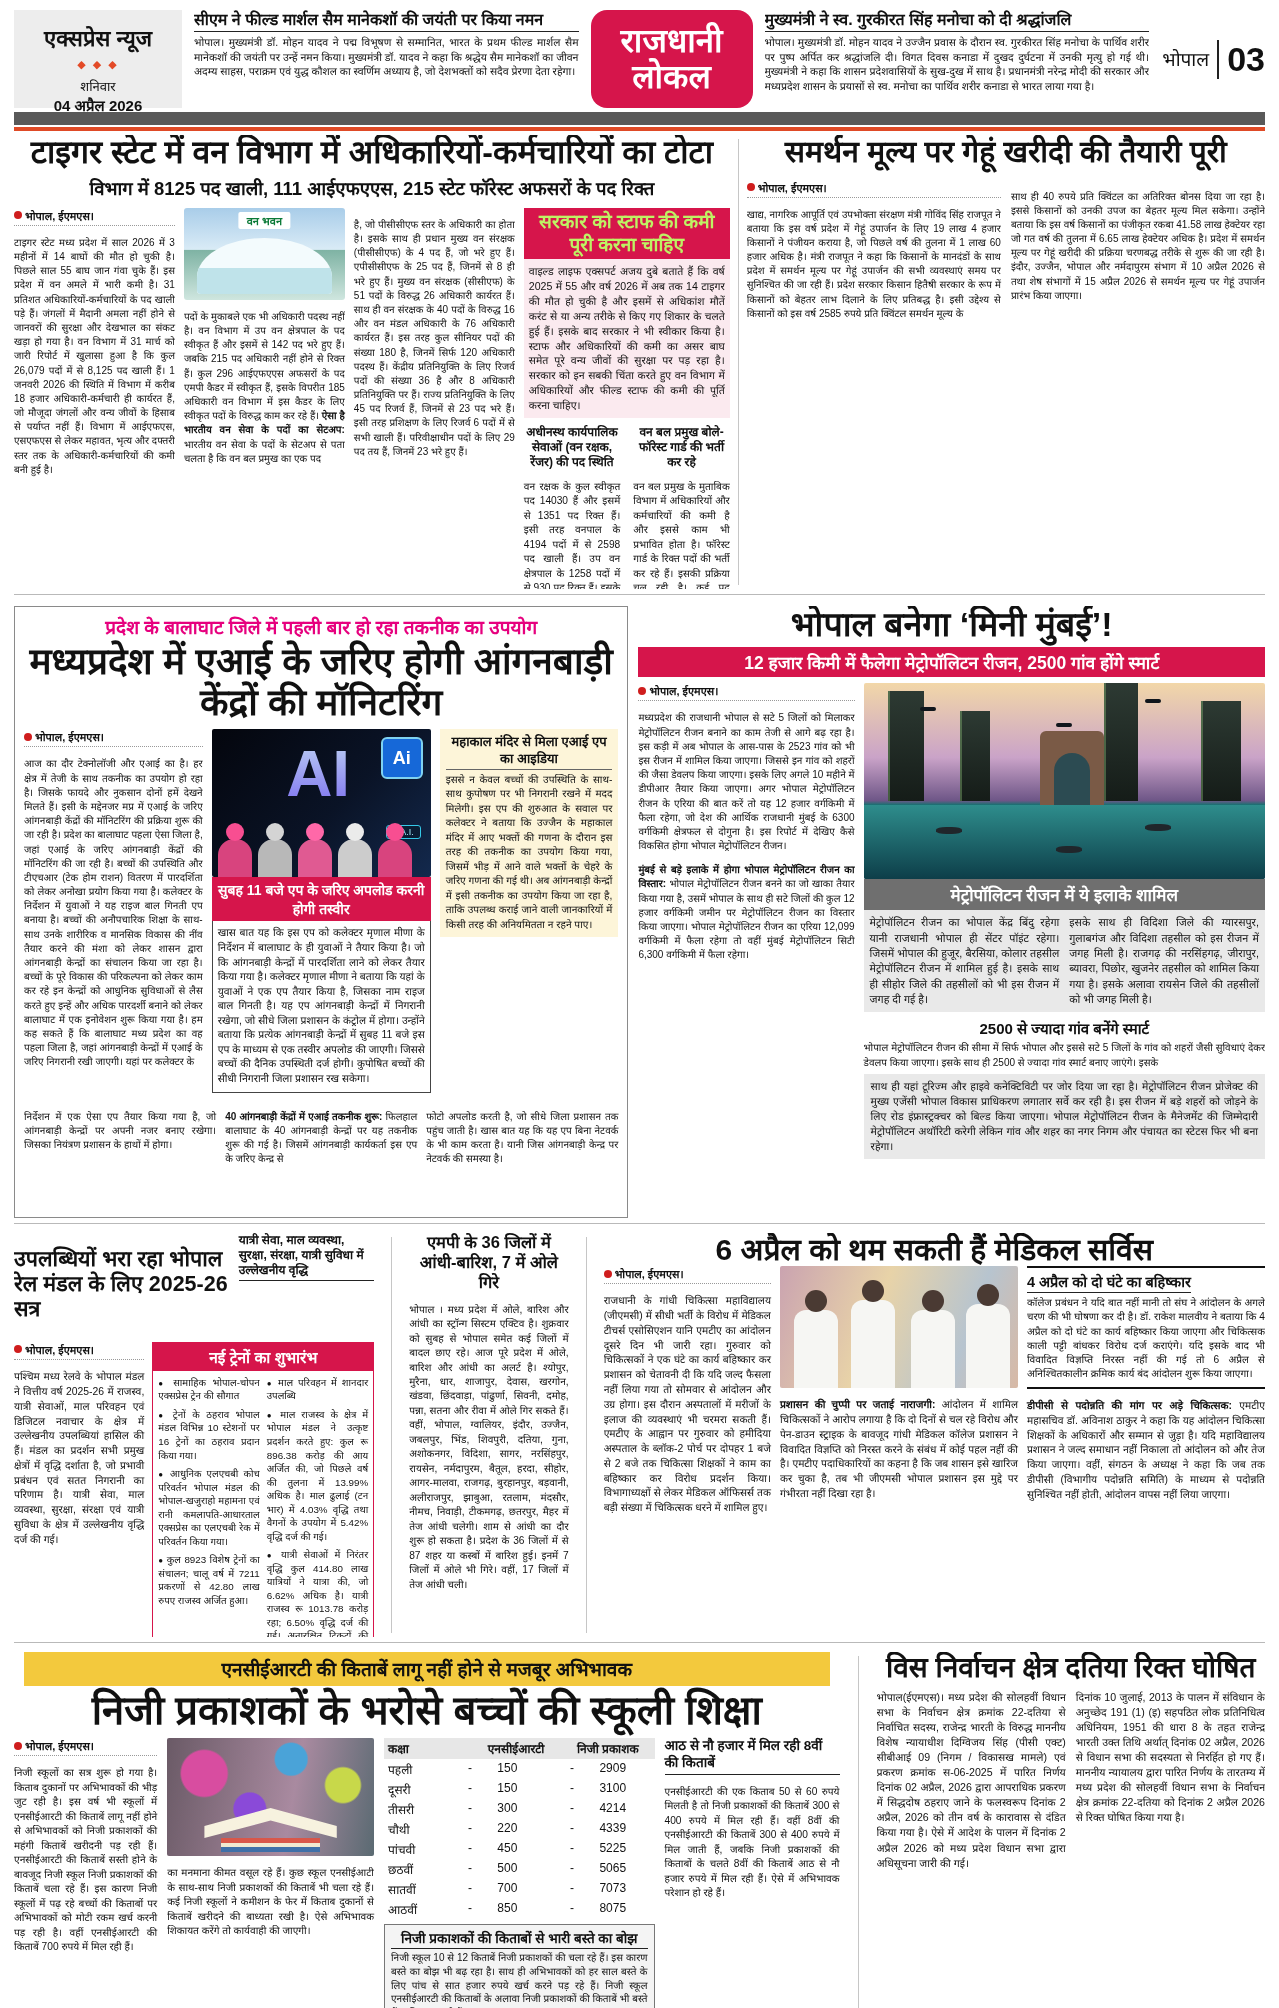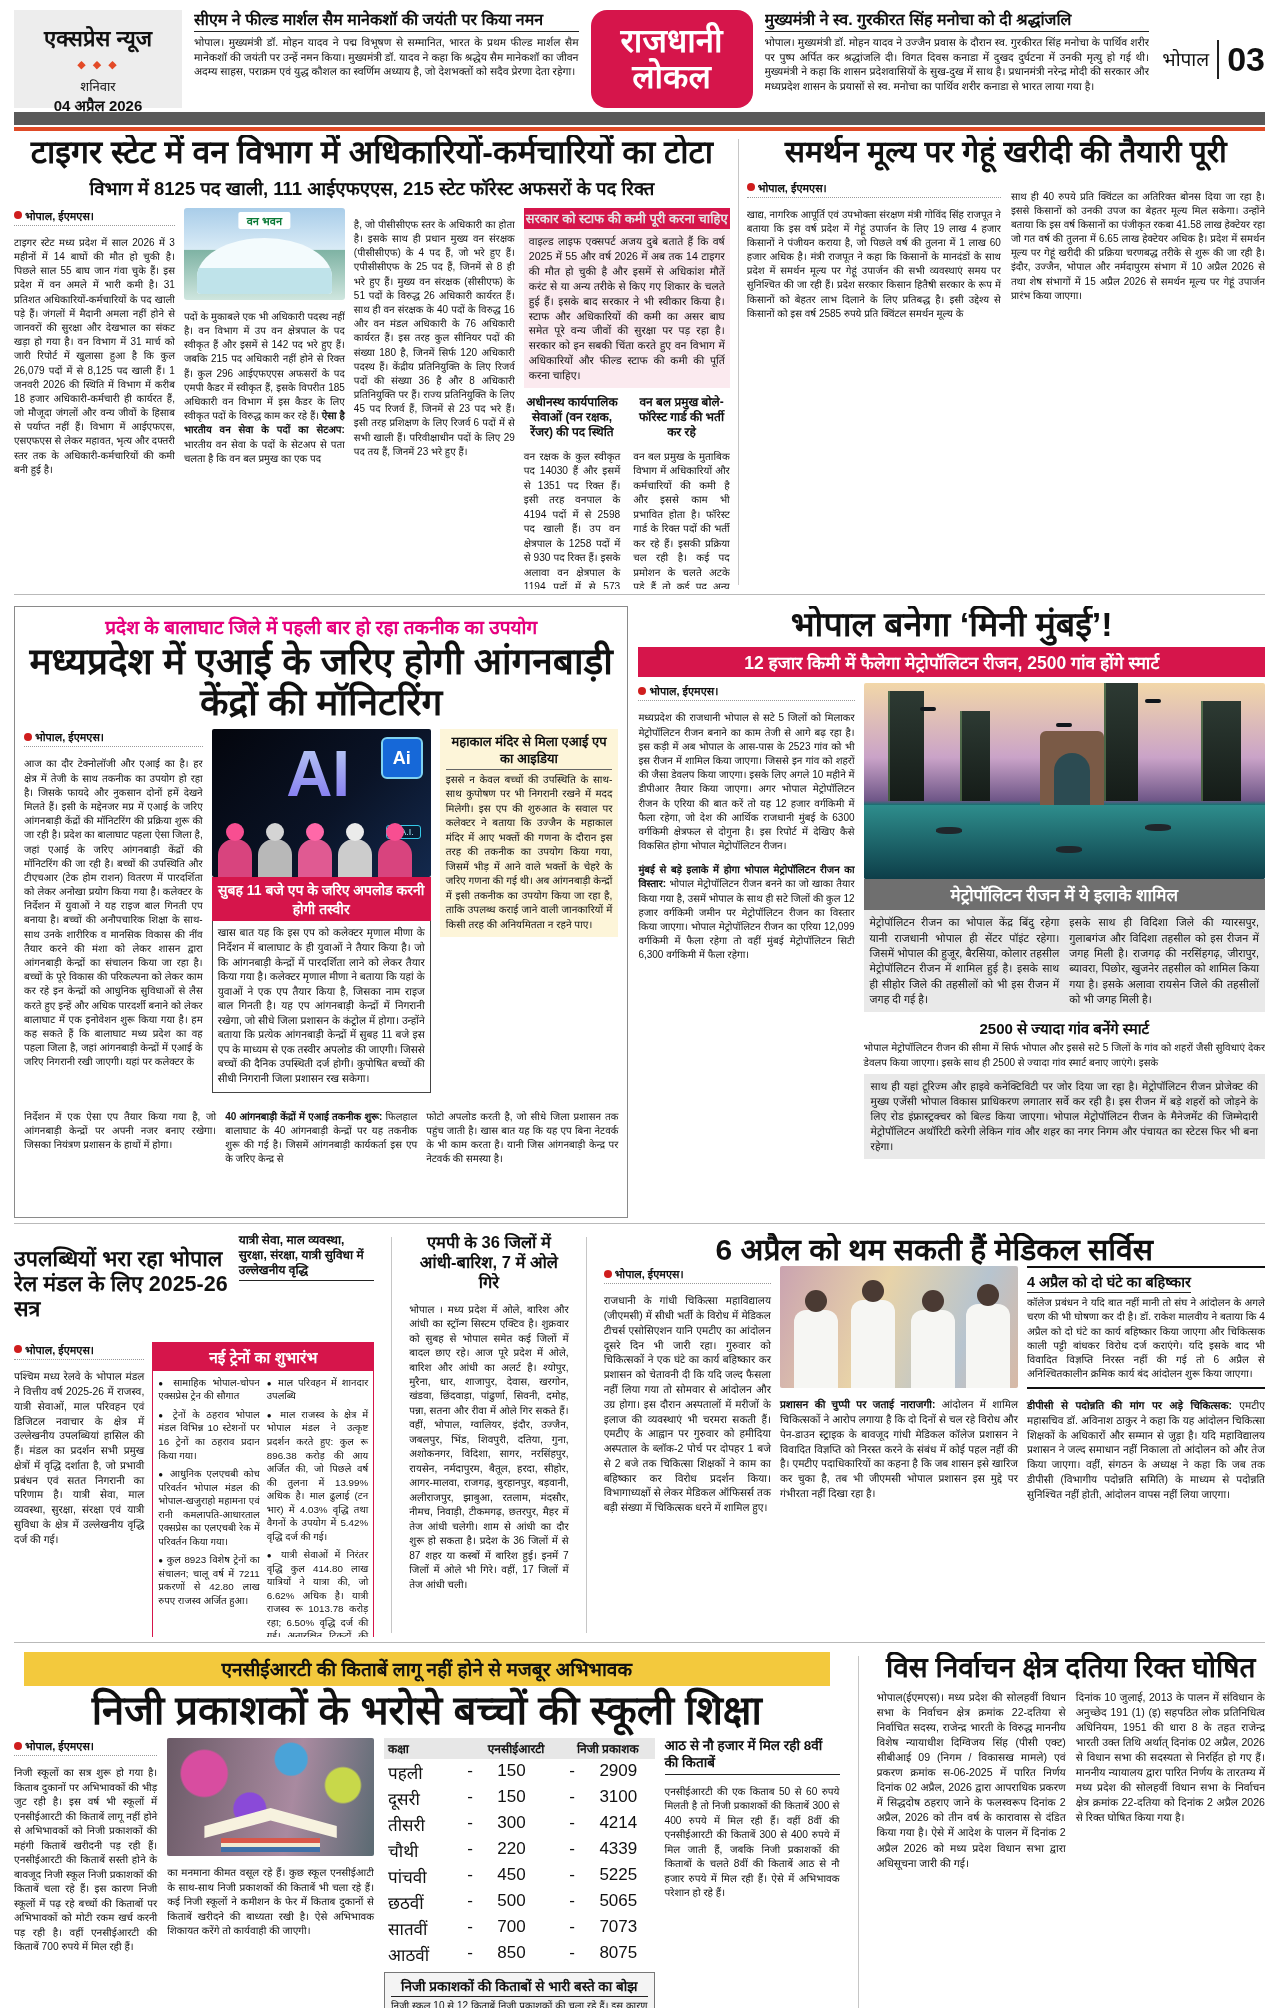--- a/index.html
+++ b/index.html
@@ -36,21 +36,21 @@
   .ystrip{background:#f3c93d;font-weight:bold;text-align:center;padding:4px;}
   b.lead{font-weight:bold;}
   
   .sec1{height:458px;padding:4px 14px 0;}
   .tiger{width:58%;overflow:hidden;}
   .tiger h1{font-size:32px;line-height:1.12;}
   .tiger h2{font-size:18.5px;margin-top:4px;}
   .tiger .cols{display:flex;gap:9px;margin-top:8px;}
   .tiger .c{flex:1;min-width:0;}
   .tiger .c.w{flex:1.28;}
-  .pinkbox .tt{background:#d6154b;color:#e5e5e5;font-weight:bold;font-size:13px;padding:3px 2px;line-height:1.2;}
+  .pinkbox .tt{background:#d6154b;color:#bef264;font-weight:bold;text-align:center;font-size:19px;padding:3px 2px;line-height:1.2;}
   .pinkbox .bd{background:#fbeaef;padding:5px;font-size:10.6px;line-height:1.4;text-align:justify;}
   .subcols{display:flex;gap:13px;margin-top:7px;}
   .subcols .s{flex:1;min-width:0;}
   .subcols h4{margin:0 0 3px;font-size:12px;line-height:1.25;text-align:center;}
   .photo-van{height:92px;border-radius:3px;position:relative;overflow:hidden;
     background:linear-gradient(#a9cde9 0%,#d9ebf6 45%,#7fb3a4 46%,#cfe6df 100%);margin-bottom:5px;}
   .van-b{position:absolute;left:8%;right:8%;bottom:6px;top:30px;background:#f3fbfd;border-radius:50% 50% 4px 4px/70% 70% 4px 4px;box-shadow:inset 0 -26px 0 #bfe3ea, inset 0 -14px 0 #e8f6f9;}
   .van-sign{position:absolute;top:4px;left:50%;transform:translateX(-50%);background:#fff;color:#0c7a38;font-weight:bold;font-size:11px;padding:1px 8px;border-radius:2px;}
   .wheat{width:42%;overflow:hidden;}
   .wheat h1{font-size:30px;line-height:1.15;}
@@ -146,21 +146,21 @@
       radial-gradient(circle at 60% 18%,#4aa3d8 0 10%,transparent 11%),
       radial-gradient(circle at 85% 40%,#c8d84a 0 9%,transparent 10%),
       radial-gradient(circle at 40% 60%,#8a4ad8 0 11%,transparent 12%),
       linear-gradient(100deg,#6a5a66,#a98aa0 60%,#5a6a72);}
   .book{position:absolute;left:18%;bottom:18px;width:64%;height:30px;background:#f7f2df;
     clip-path:polygon(0 60%,50% 0,100% 60%,100% 100%,50% 42%,0 100%);}
   .bstack{position:absolute;left:26%;bottom:4px;width:48%;height:14px;
     background:linear-gradient(#d8574a 0 33%,#f0e8d0 33% 66%,#3f6fa8 66% 100%);}
   .btab{width:100%;}
   .btab .thead{display:flex;font-weight:bold;font-size:12px;background:#e7e7e7;padding:2px 4px;}
-  .btab .trow{display:flex;font-size:17px;padding:1.5px 4px;gap:20px;}
+  .btab .trow{display:flex;font-size:12px;padding:1.5px 4px;gap:20px;}
   .btab .cA{width:30%;}
   .btab .cD{width:8%;text-align:center;}
   .btab .cB{width:26%;}
   .btab .cC{width:28%;}
   .burden{border:1.2px solid #777;padding:4px 6px;margin-top:5px;background:#f4f4f4;}
   .burden h4{margin:0 0 2px;font-size:13.5px;text-align:center;border-bottom:1.4px solid #222;padding-bottom:1px;}
   .burden p{margin:0;font-size:10px;line-height:1.38;text-align:justify;}
   .note h4{margin:0 0 3px;font-size:13.5px;line-height:1.25;border-bottom:1.4px solid #222;padding-bottom:2px;}
   .datia{width:32%;overflow:hidden;}
   .datia h1{font-size:28px;line-height:1.15;margin:0 0 6px;}

